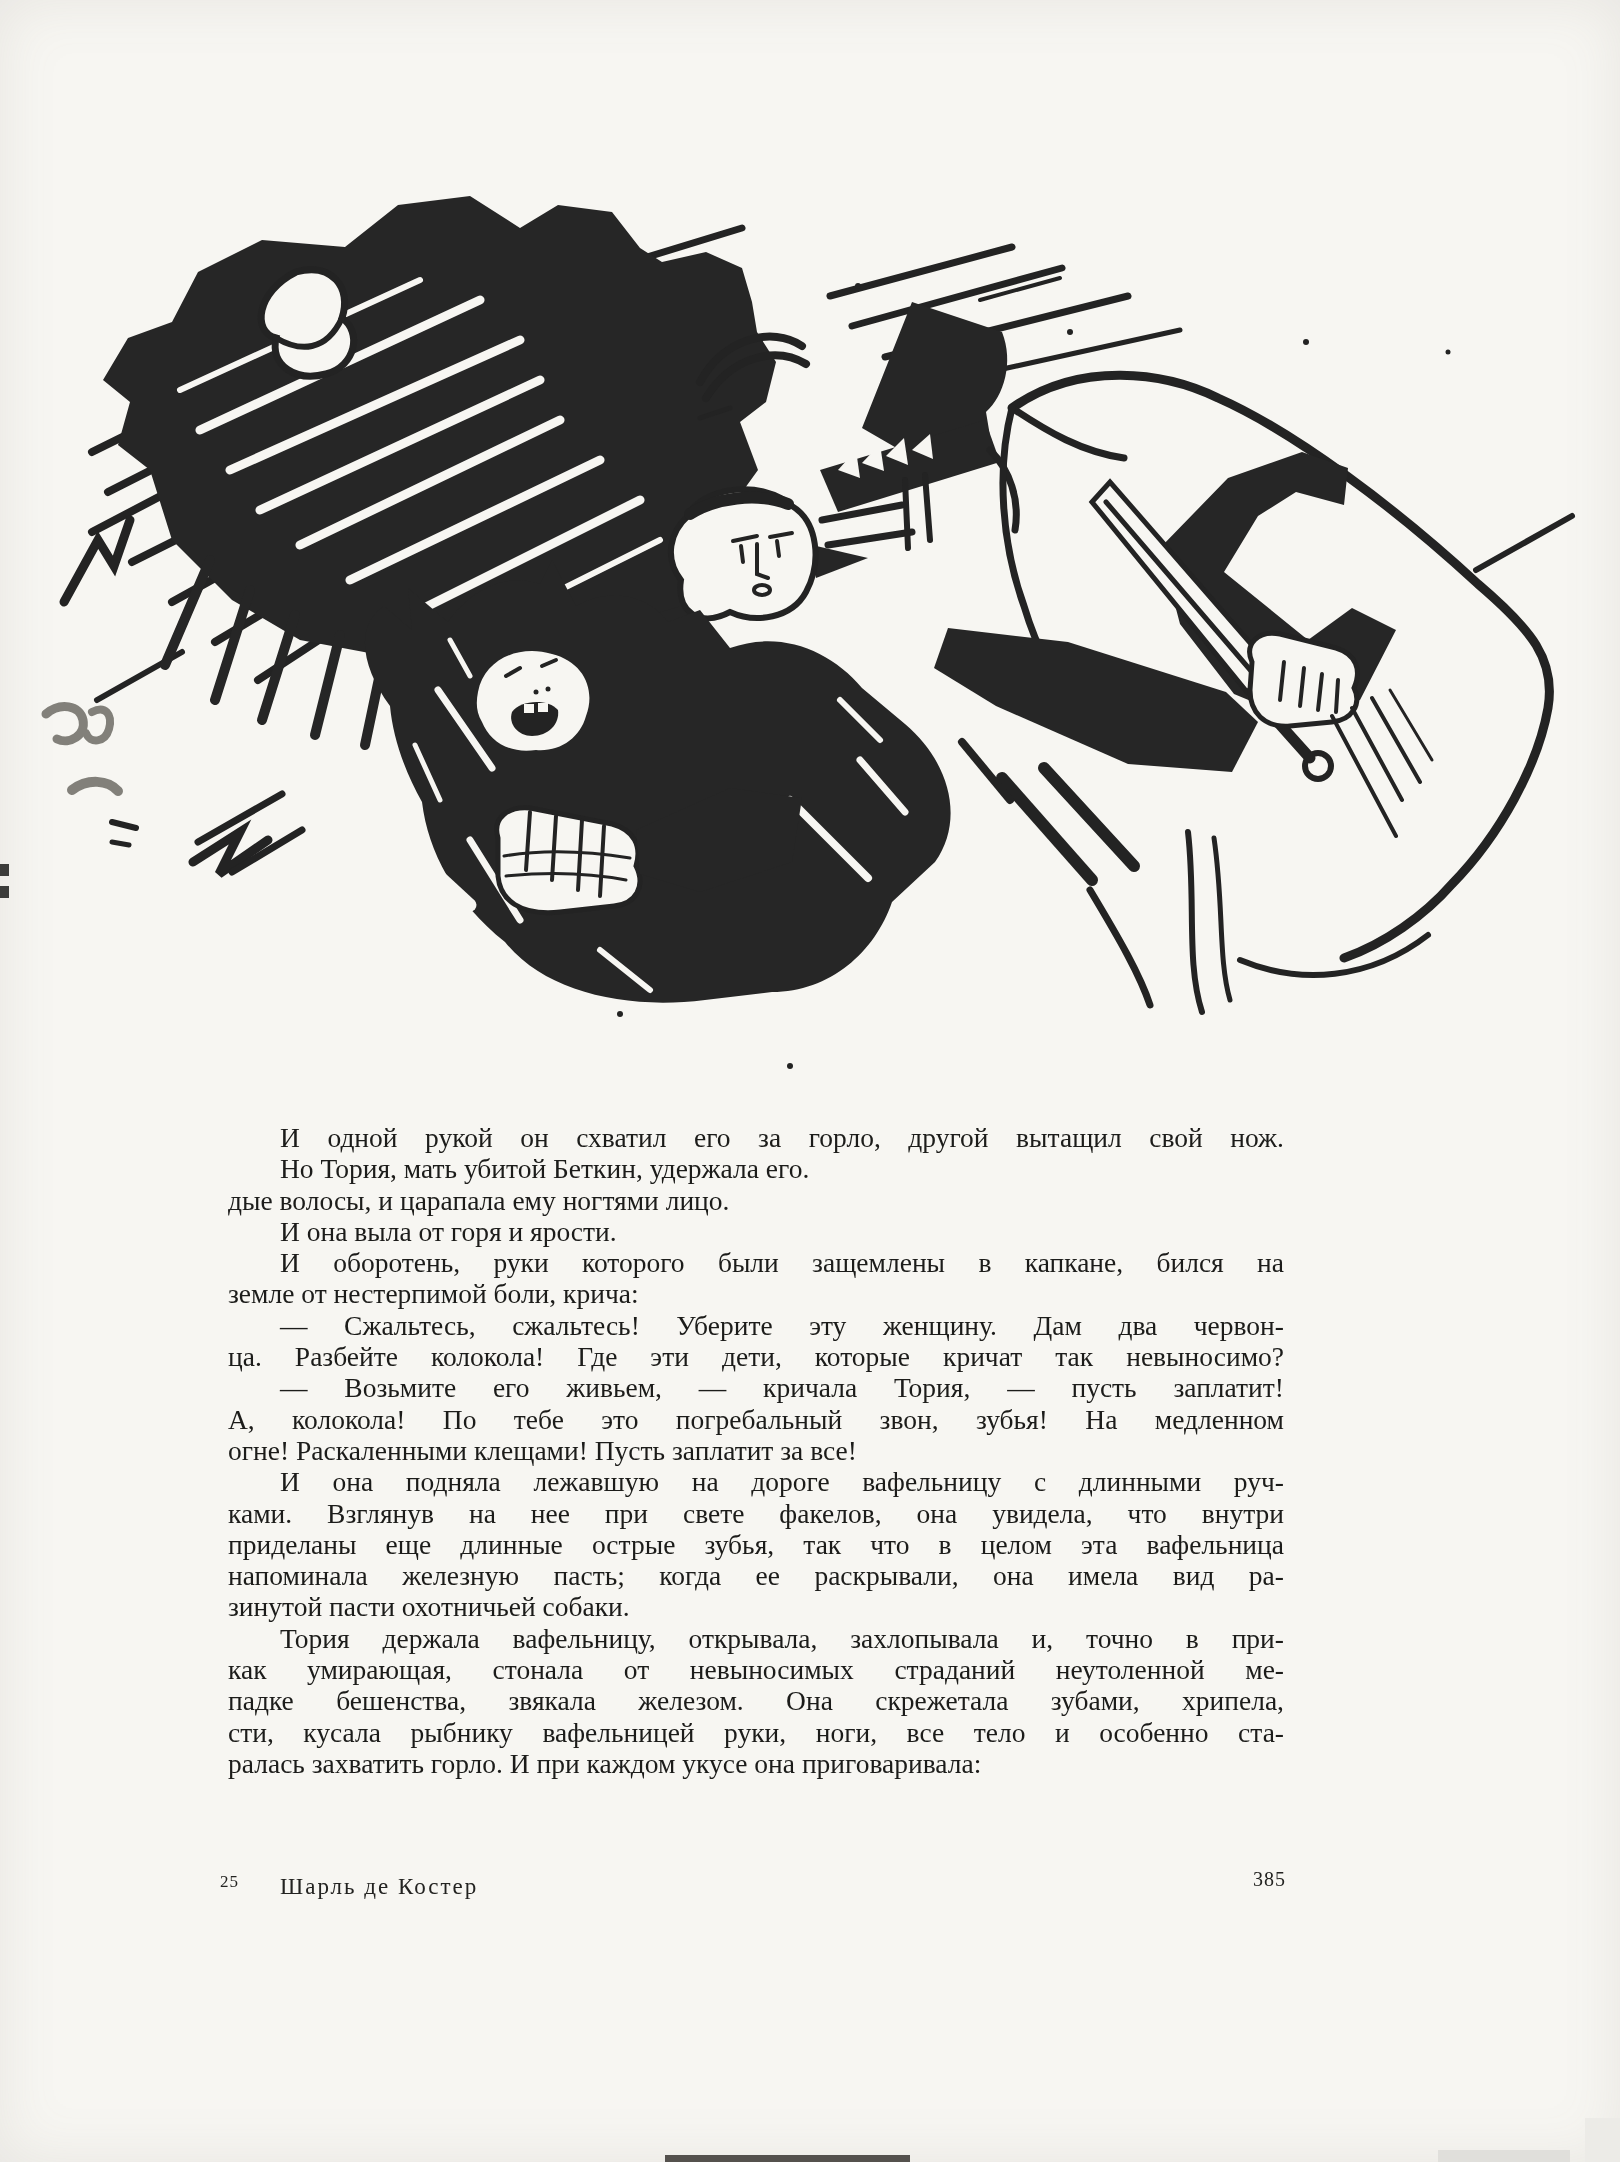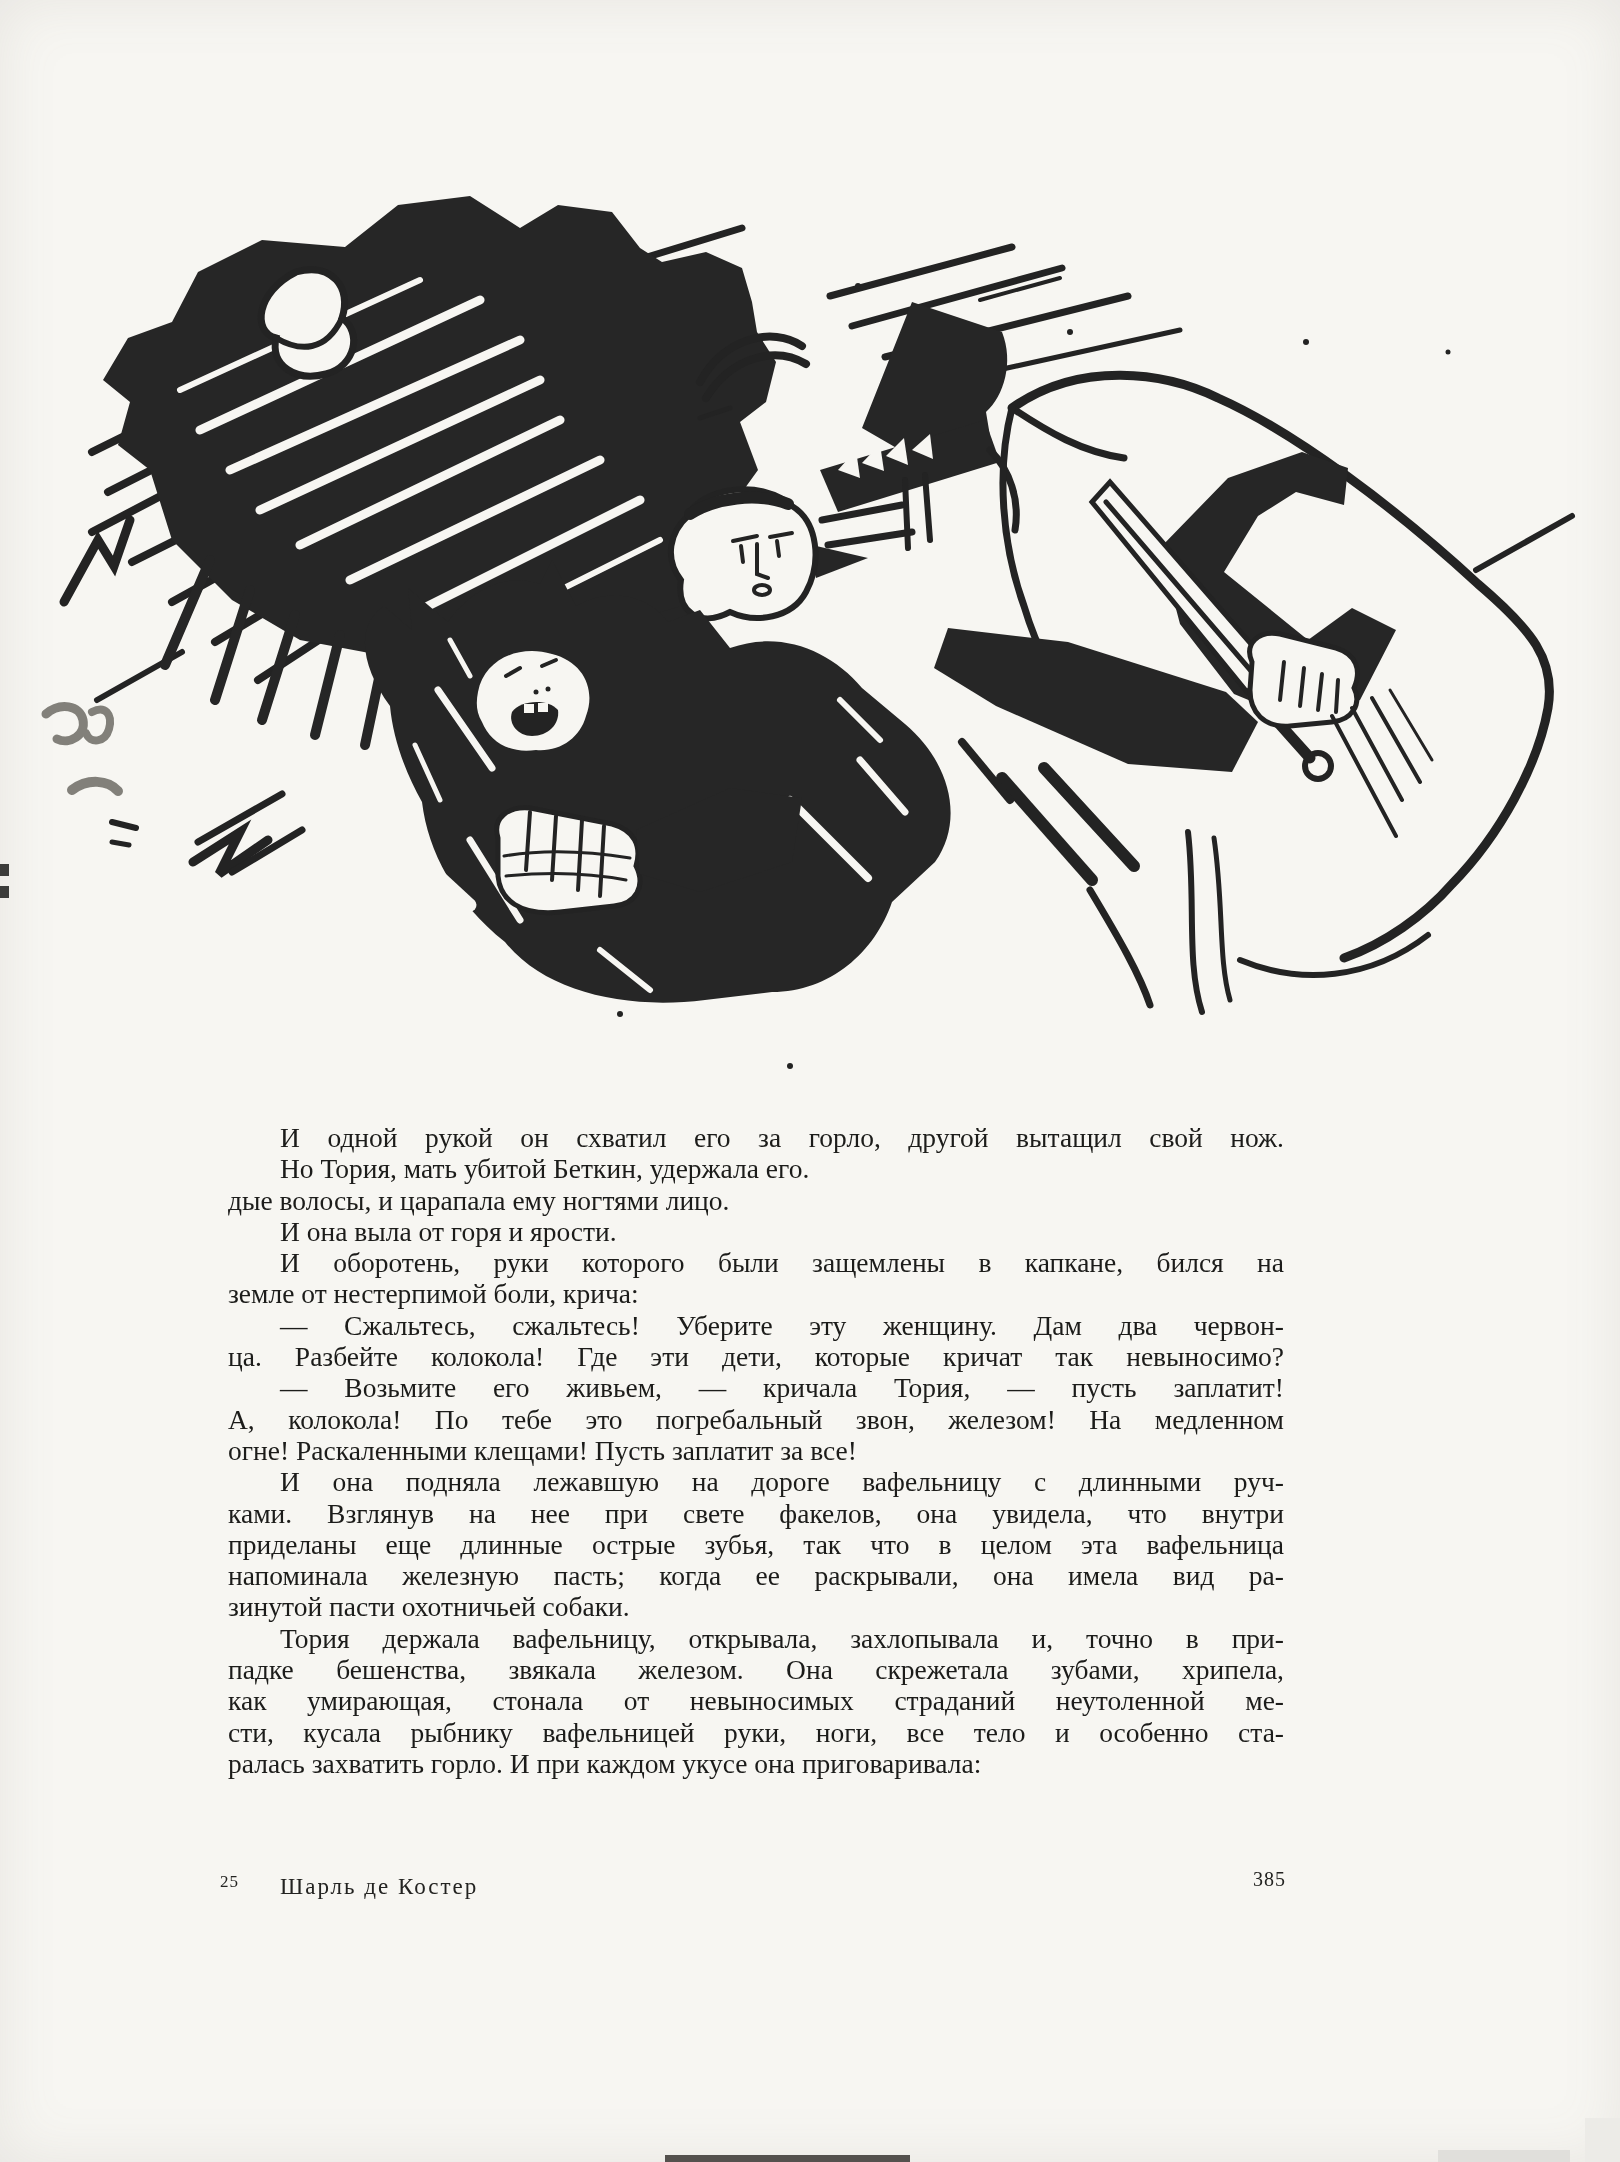--- a/index.html
+++ b/index.html
@@ -252,30 +252,30 @@
   <main class="textblock">
     <div class="ln ind j">И одной рукой он схватил его за горло, другой вытащил свой нож.</div>
     <div class="ln ind">Но Тория, мать убитой Беткин, удержала его.</div>
     <div class="ln">дые волосы, и царапала ему ногтями лицо.</div>
     <div class="ln ind">И она выла от горя и ярости.</div>
     <div class="ln ind j">И оборотень, руки которого были защемлены в капкане, бился на</div>
     <div class="ln">земле от нестерпимой боли, крича:</div>
     <div class="ln ind j">— Сжальтесь, сжальтесь! Уберите эту женщину. Дам два червон-</div>
     <div class="ln j">ца. Разбейте колокола! Где эти дети, которые кричат так невыносимо?</div>
     <div class="ln ind j">— Возьмите его живьем, — кричала Тория, — пусть заплатит!</div>
-    <div class="ln j">А, колокола! По тебе это погребальный звон, железом! На медленном</div>
+    <div class="ln j">А, колокола! По тебе это погребальный звон, зубья! На медленном</div>
     <div class="ln">огне! Раскаленными клещами! Пусть заплатит за все!</div>
     <div class="ln ind j">И она подняла лежавшую на дороге вафельницу с длинными руч-</div>
     <div class="ln j">ками. Взглянув на нее при свете факелов, она увидела, что внутри</div>
     <div class="ln j">приделаны еще длинные острые зубья, так что в целом эта вафельница</div>
     <div class="ln j">напоминала железную пасть; когда ее раскрывали, она имела вид ра-</div>
     <div class="ln">зинутой пасти охотничьей собаки.</div>
     <div class="ln ind j">Тория держала вафельницу, открывала, захлопывала и, точно в при-</div>
+    <div class="ln j">как умирающая, стонала от невыносимых страданий неутоленной ме-</div>
     <div class="ln j">падке бешенства, звякала железом. Она скрежетала зубами, хрипела,</div>
-    <div class="ln j">как умирающая, стонала от невыносимых страданий неутоленной ме-</div>
     <div class="ln j">сти, кусала рыбнику вафельницей руки, ноги, все тело и особенно ста-</div>
     <div class="ln">ралась захватить горло. И при каждом укусе она приговаривала:</div>
   </main>
 
   <div class="footer">
     <span class="sig">25</span>
     <span class="runtitle">Шарль де Костер</span>
     <span class="pgnum">385</span>
   </div>
 

